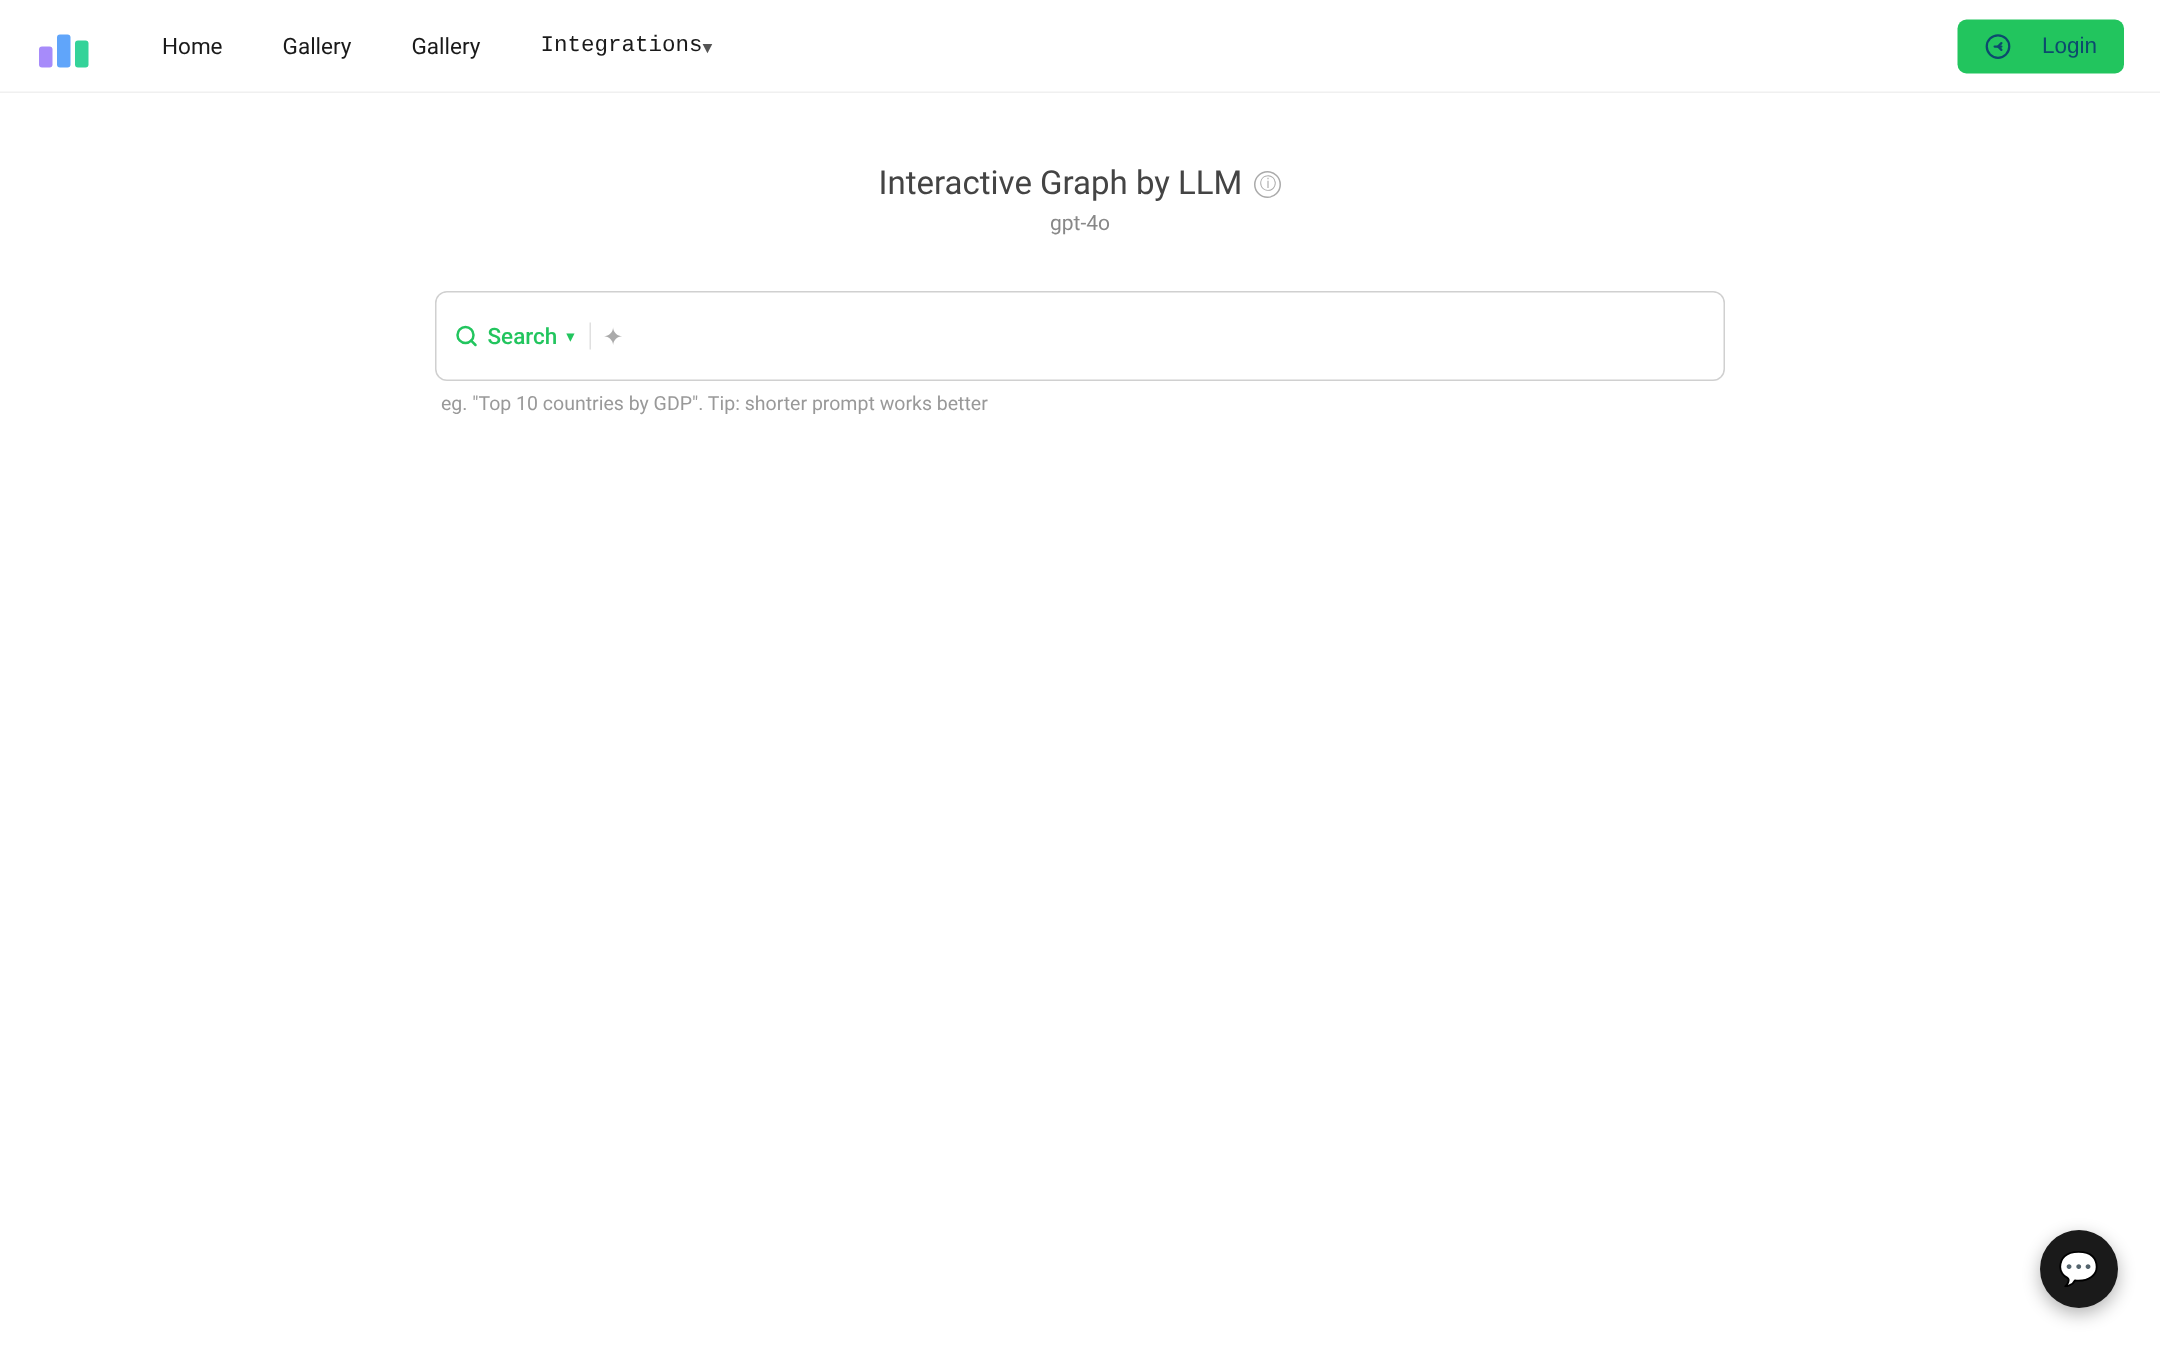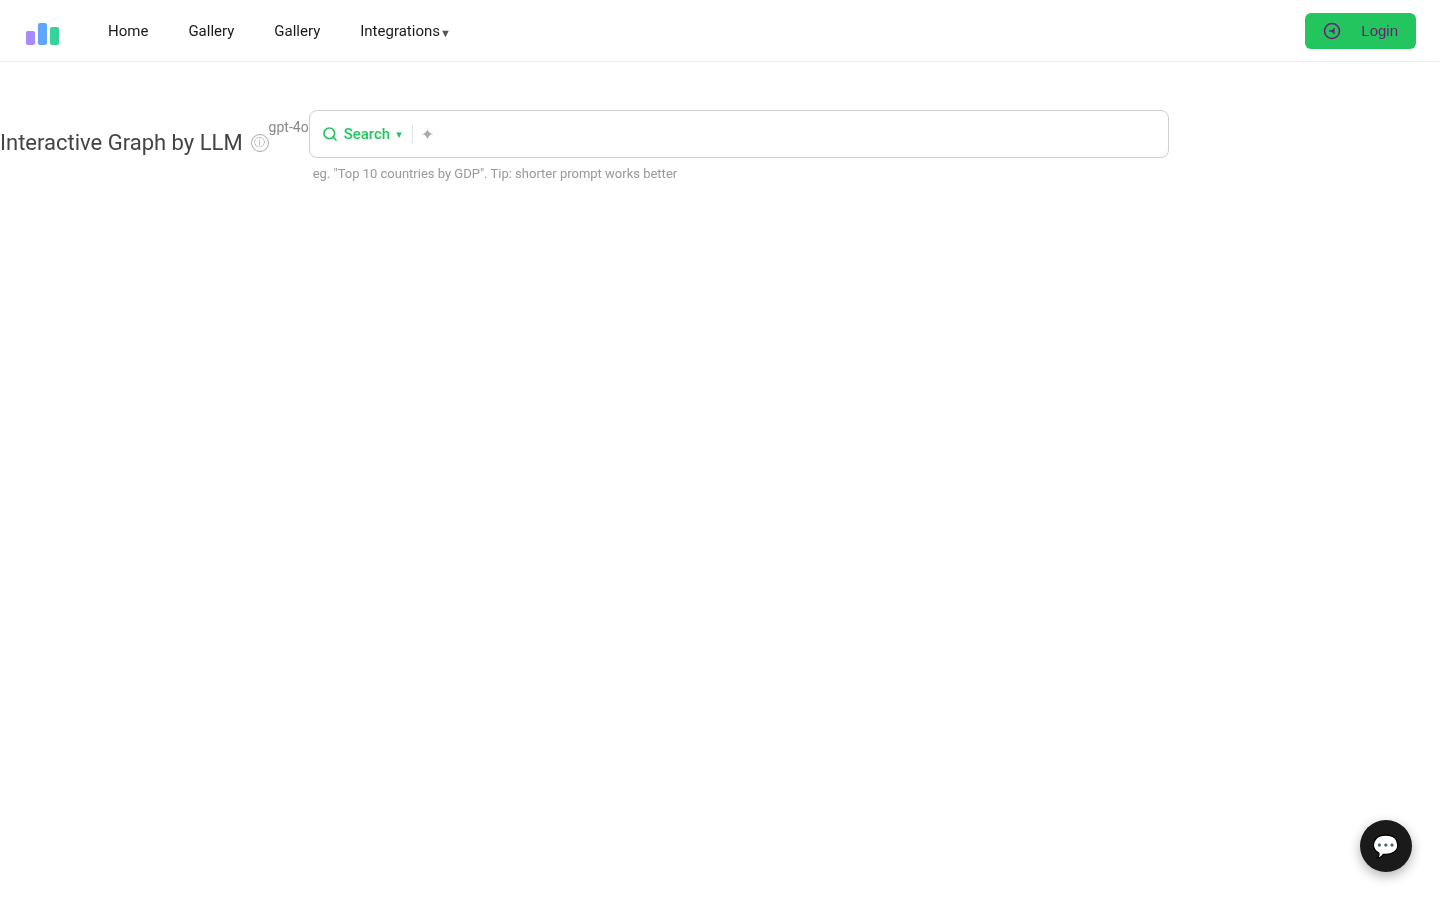--- a/index.html
+++ b/index.html
@@ -47,50 +47,51 @@
       color: #1a1a1a;
       cursor: pointer;
       text-decoration: none;
       border-radius: 4px;
     }
 
     .nav-link-integrations {
       display: flex;
       align-items: flex-end;
       gap: 0;
+      font-family: Liberation Mono, monospace;
     }
 
     .chevron-icon {
       font-size: 11px;
       color: #555;
     }
 
     .nav-login-btn {
       display: flex;
       align-items: center;
       gap: 20px;
       background: #22c55e;
-      color: #701a75;
+      color: #0c4a6e;
       border: none;
       border-radius: 6px;
       padding: 9px 18px;
       font-size: 15px;
       font-weight: 500;
       cursor: pointer;
     }
 
     .login-icon {
       width: 18px;
       height: 18px;
     }
 
     
     .main-content {
       display: flex;
-      flex-direction: row;
+      flex-direction: column;
       align-items: center;
       padding-top: 48px;
     }
 
     .page-title {
       display: flex;
       align-items: center;
       gap: 8px;
       font-size: 22px;
       color: #444;
@@ -121,21 +122,21 @@
     .search-container {
       width: 860px;
     }
 
     .search-box {
       display: flex;
       align-items: center;
       border: 1.5px solid #d0d0d0;
       border-radius: 8px;
       padding: 0 12px;
-      height: 48px;
+      height: 60px;
       background: #fff;
       gap: 8px;
     }
 
     .search-trigger {
       display: flex;
       align-items: center;
       gap: 6px;
       cursor: pointer;
       padding-right: 10px;

